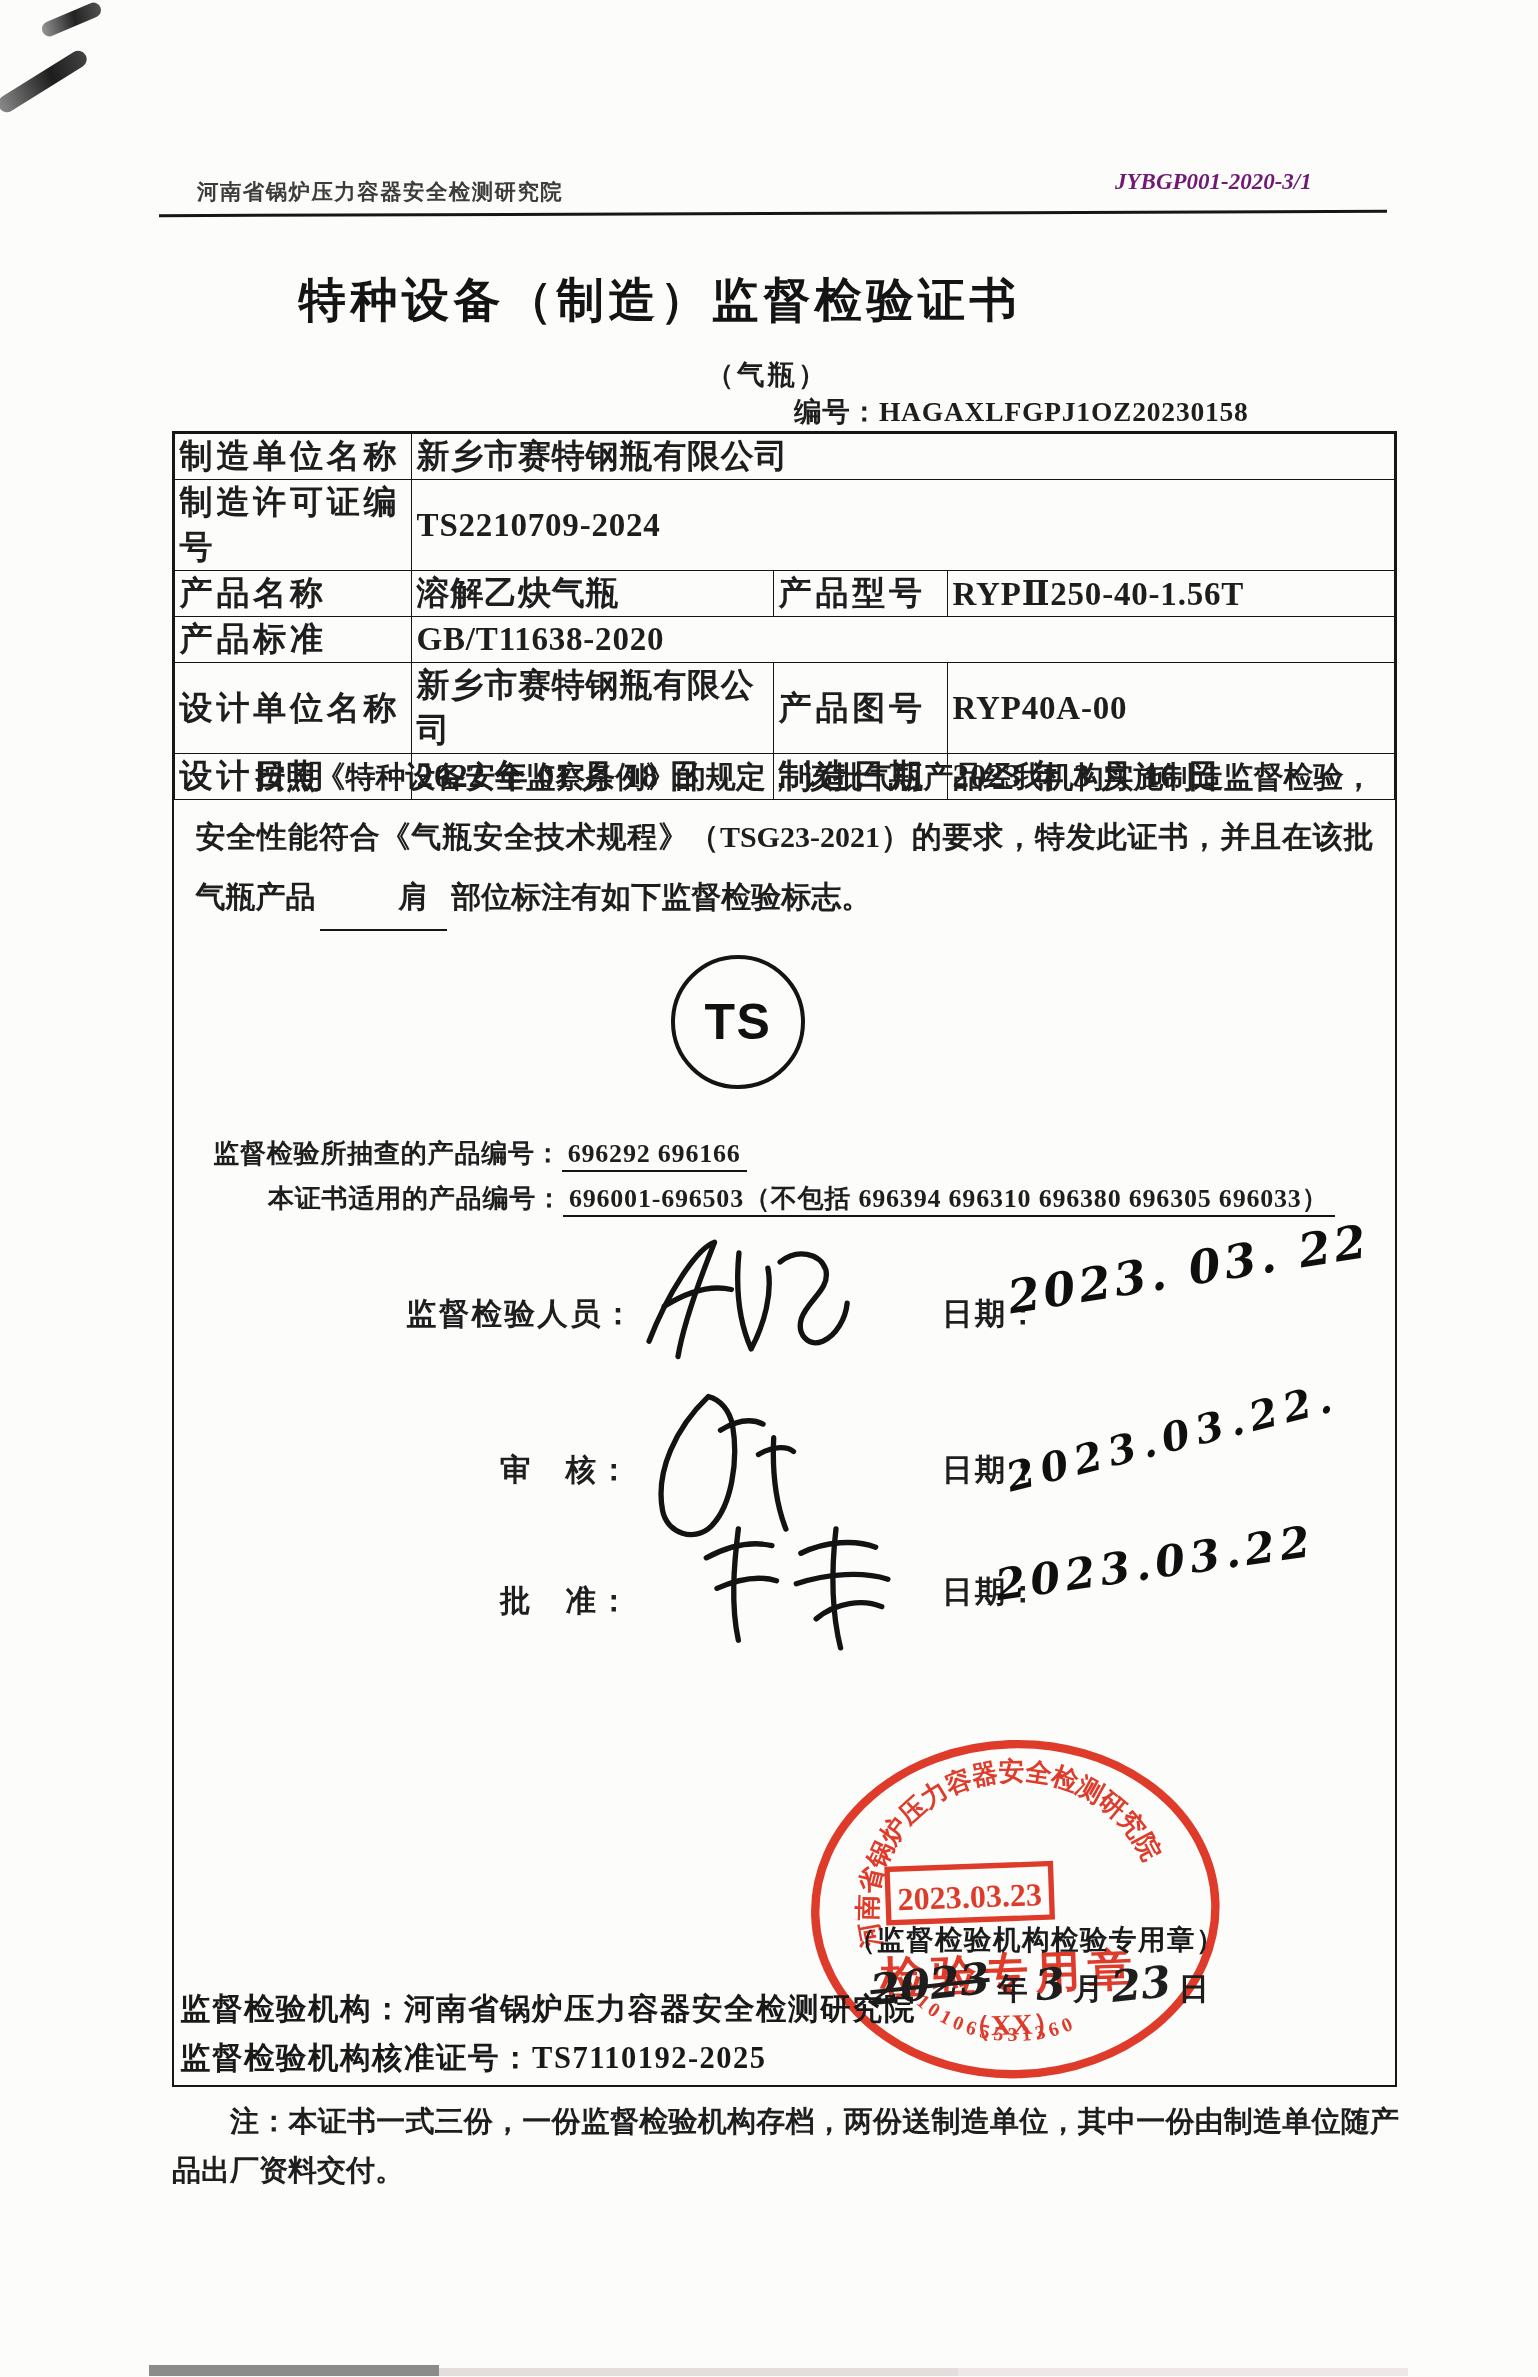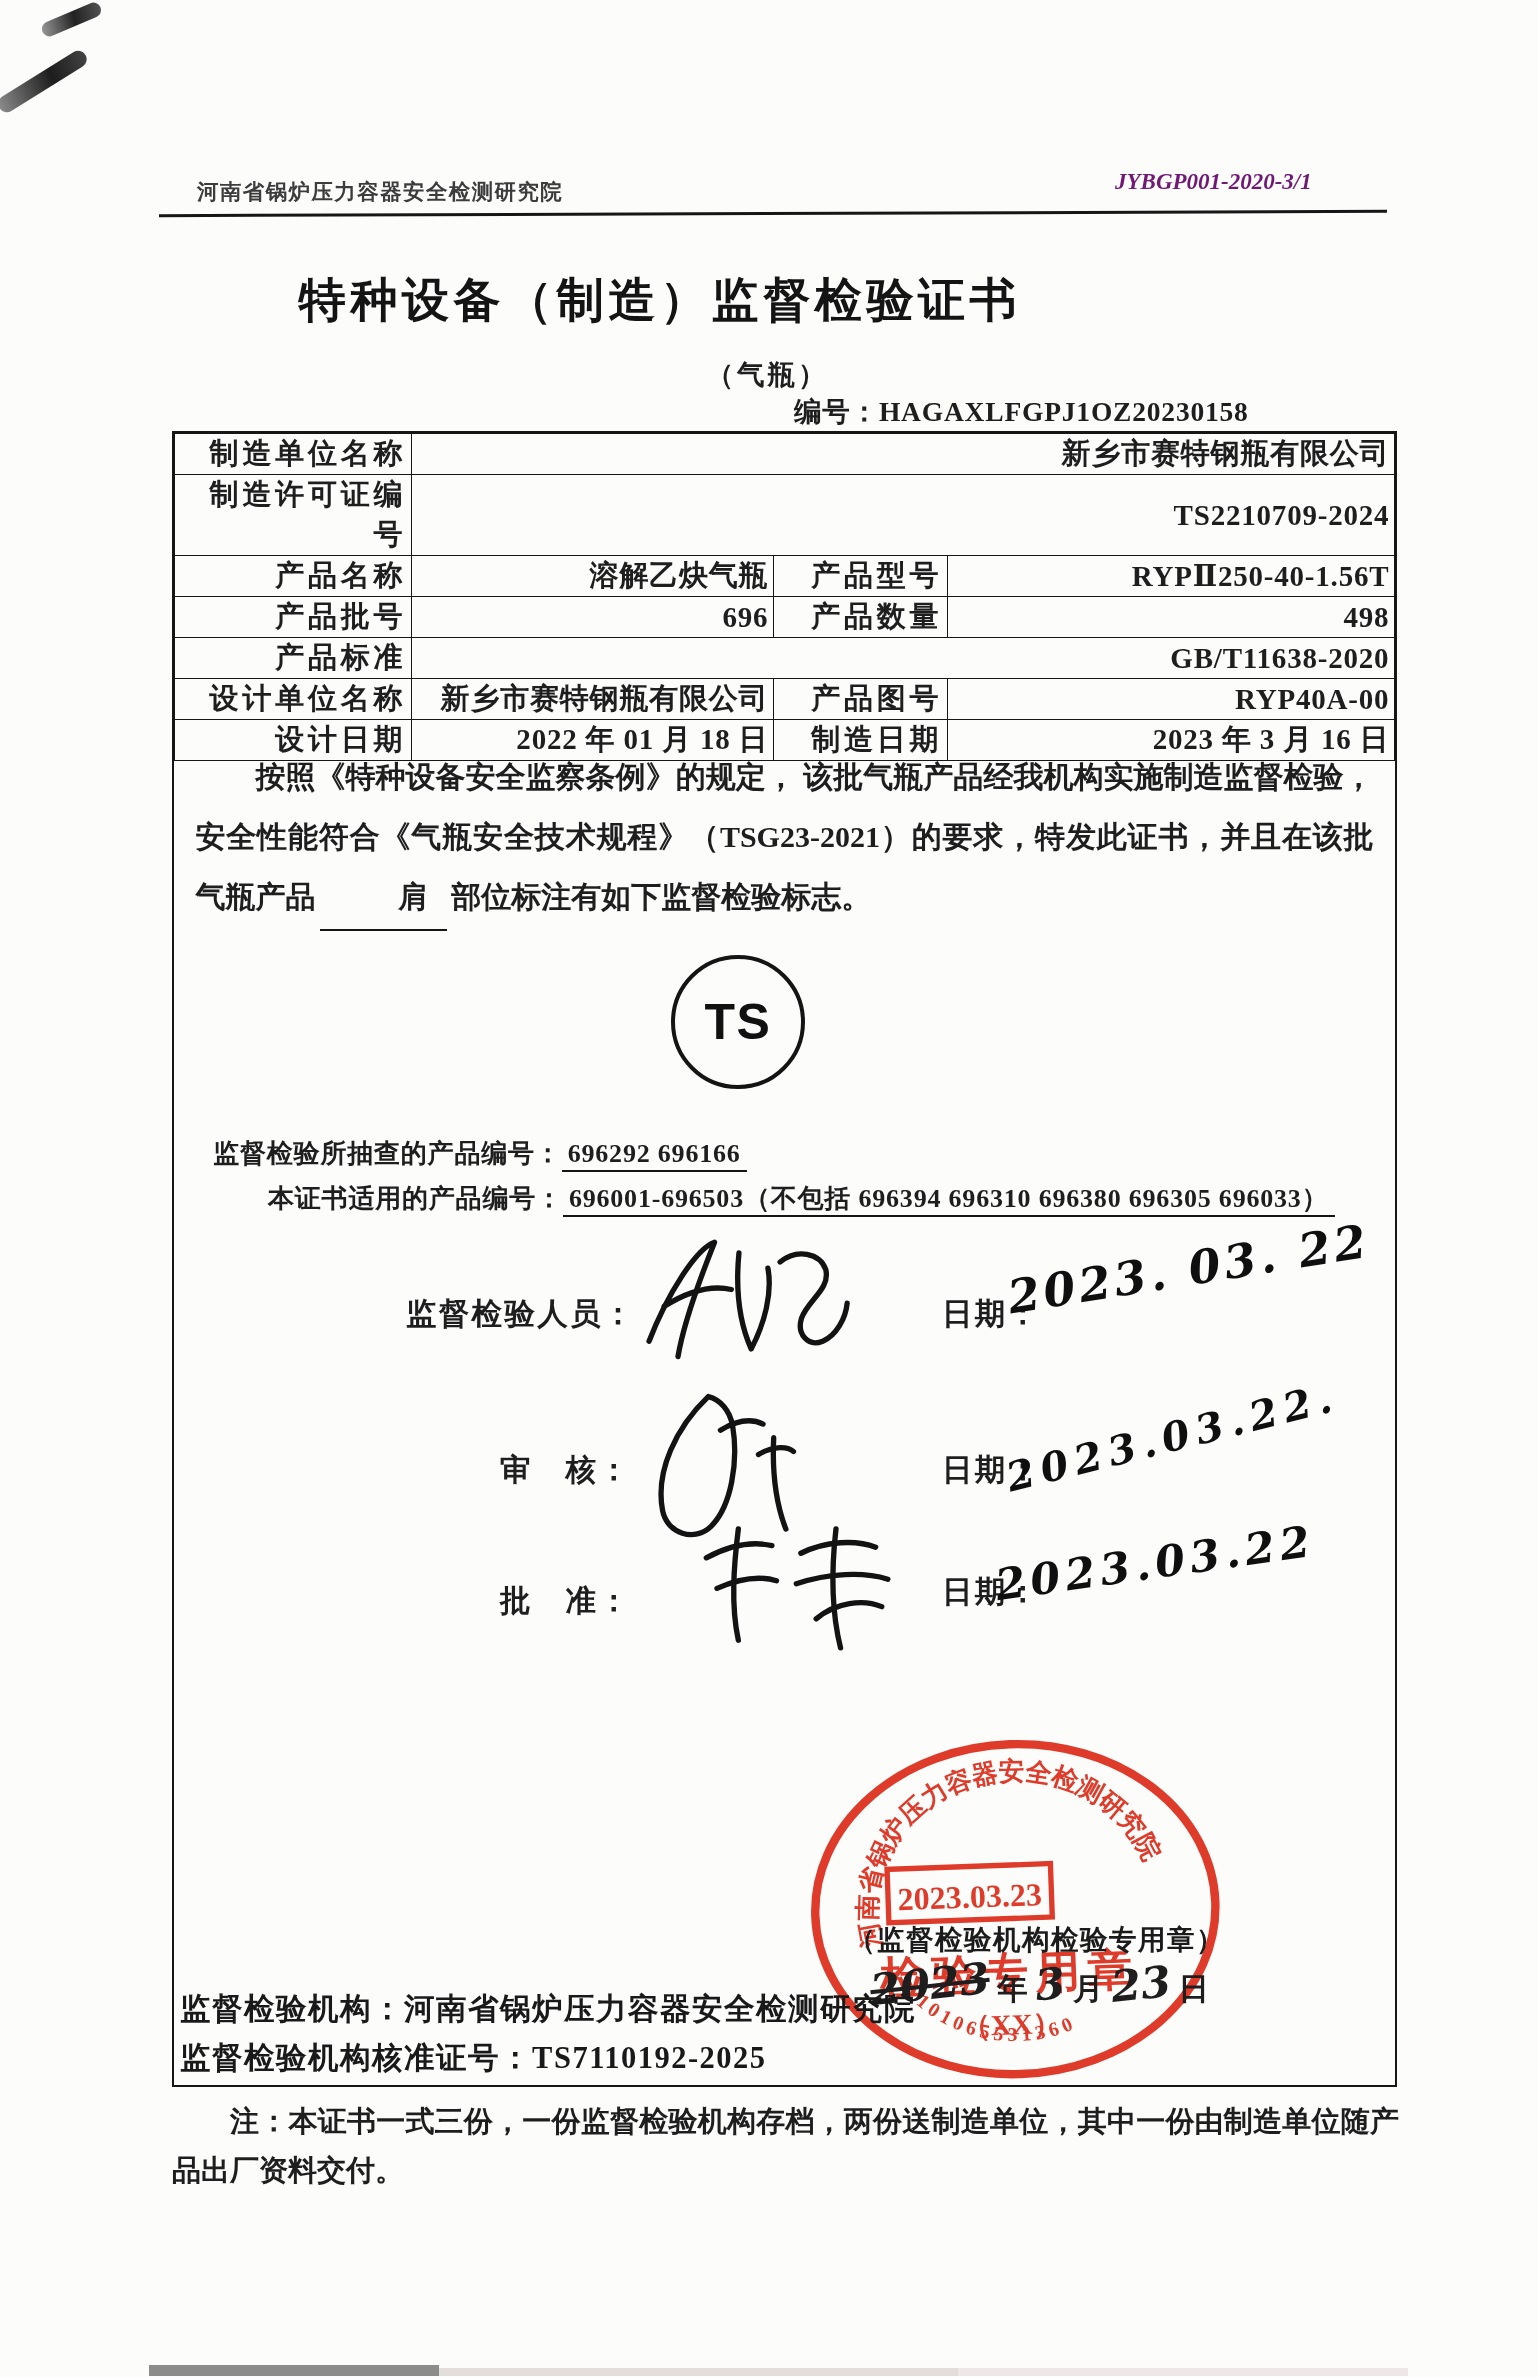--- a/index.html
+++ b/index.html
@@ -23,22 +23,22 @@
   .hdr-rule{left:159px; top:212px; width:1228px; height:3.1px; background:#161616; transform:rotate(-0.2deg);}
   .title{left:0; top:269px; width:1320px; text-align:center;
          font-size:47px; font-weight:800; letter-spacing:4.6px; color:#141414;}
   .subtitle{left:0; top:357px; width:1495px; text-align:center;
             font-size:27.5px; font-weight:700; letter-spacing:3.1px;padding-left:20px;}
   .certno{left:794px; top:394px; font-size:27.5px; font-weight:700; letter-spacing:0.8px;}
   
   .docbox{left:172px; top:431px; width:1225px; height:1656px;
           border:2.3px solid #161616; box-sizing:border-box;}
   table.info{width:100%; height:313px; border-collapse:collapse; table-layout:fixed;}
-  table.info td{border:1.9px solid #161616; text-align:right; vertical-align:middle;
-                font-size:29px; font-weight:700; padding:0 4.6px; overflow:hidden;}
+  table.info td{border:1.9px solid #161616; text-align:left; vertical-align:middle;
+                font-size:33px; font-weight:700; padding:0 4.6px; overflow:hidden;}
   td.lbl{letter-spacing:3.8px;}
   td.val{letter-spacing:0.8px;}
   .statement{left:0; top:308px; width:100%; box-sizing:border-box; padding:6.1px 21.4px 0 21.4px;
              font-size:30px; font-weight:600; line-height:60px; text-align:justify; text-indent:2em;}
   .blankline{display:inline-block; border-bottom:2.3px solid #161616; padding:0 18.3px 1.5px 18.3px; margin:0 4.6px;}
   .ts-circle{left:497px; top:522px; width:134px; height:134px; border:4.6px solid #141414;
              border-radius:50%; box-sizing:border-box; display:flex; align-items:center; justify-content:center;
              font-family:"Liberation Sans","DejaVu Sans",sans-serif; font-size:50px; font-weight:700;
              letter-spacing:1.5px; color:#111;}
   .prodline{font-size:26px; font-weight:700; letter-spacing:0.8px; white-space:nowrap;margin-left:27px;}
@@ -103,26 +103,20 @@
         <td class="lbl">制造许可证编号</td>
         <td class="val" colspan="3">TS2210709-2024</td>
       </tr>
       <tr>
         <td class="lbl">产品名称</td>
         <td class="val">溶解乙炔气瓶</td>
         <td class="lbl">产品型号</td>
         <td class="val">RYPⅡ250-40-1.56T</td>
       </tr>
       <tr>
-        <td class="lbl">产品批号</td>
-        <td class="val">696</td>
-        <td class="lbl">产品数量</td>
-        <td class="val">498</td>
-      </tr>
-      <tr>
         <td class="lbl">产品标准</td>
         <td class="val" colspan="3">GB/T11638-2020</td>
       </tr>
       <tr>
         <td class="lbl">设计单位名称</td>
         <td class="val">新乡市赛特钢瓶有限公司</td>
         <td class="lbl">产品图号</td>
         <td class="val">RYP40A-00</td>
       </tr>
       <tr>

